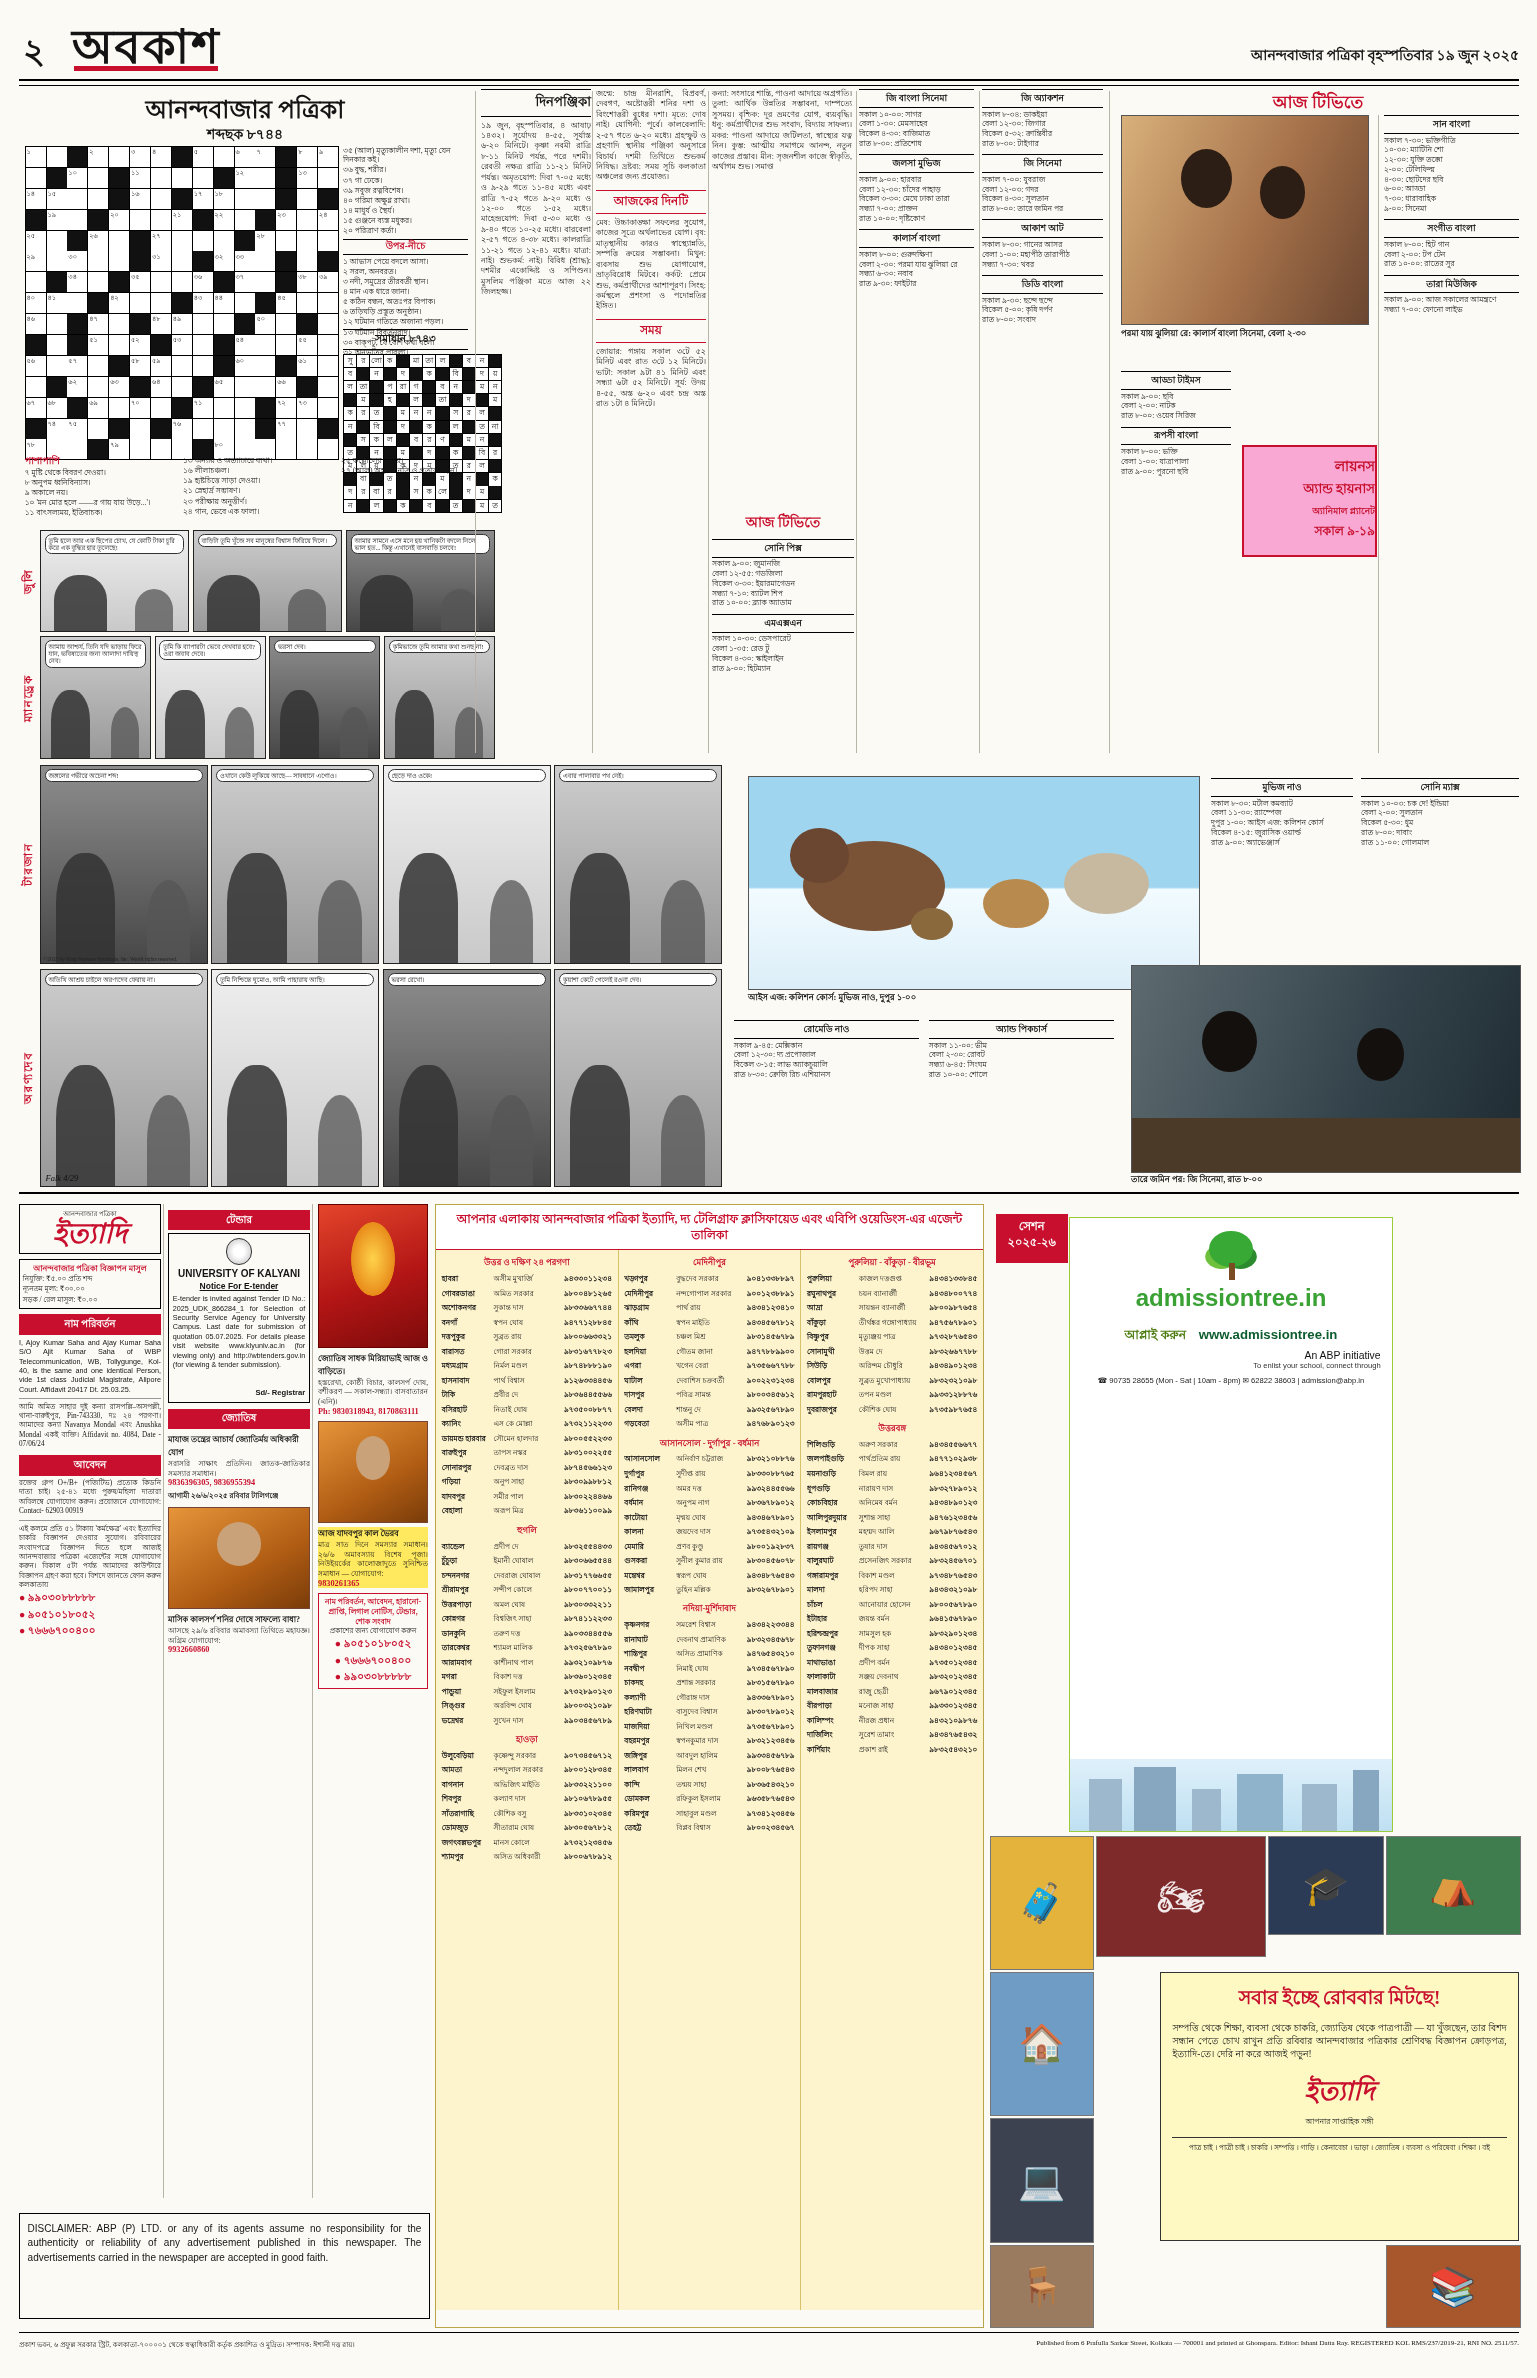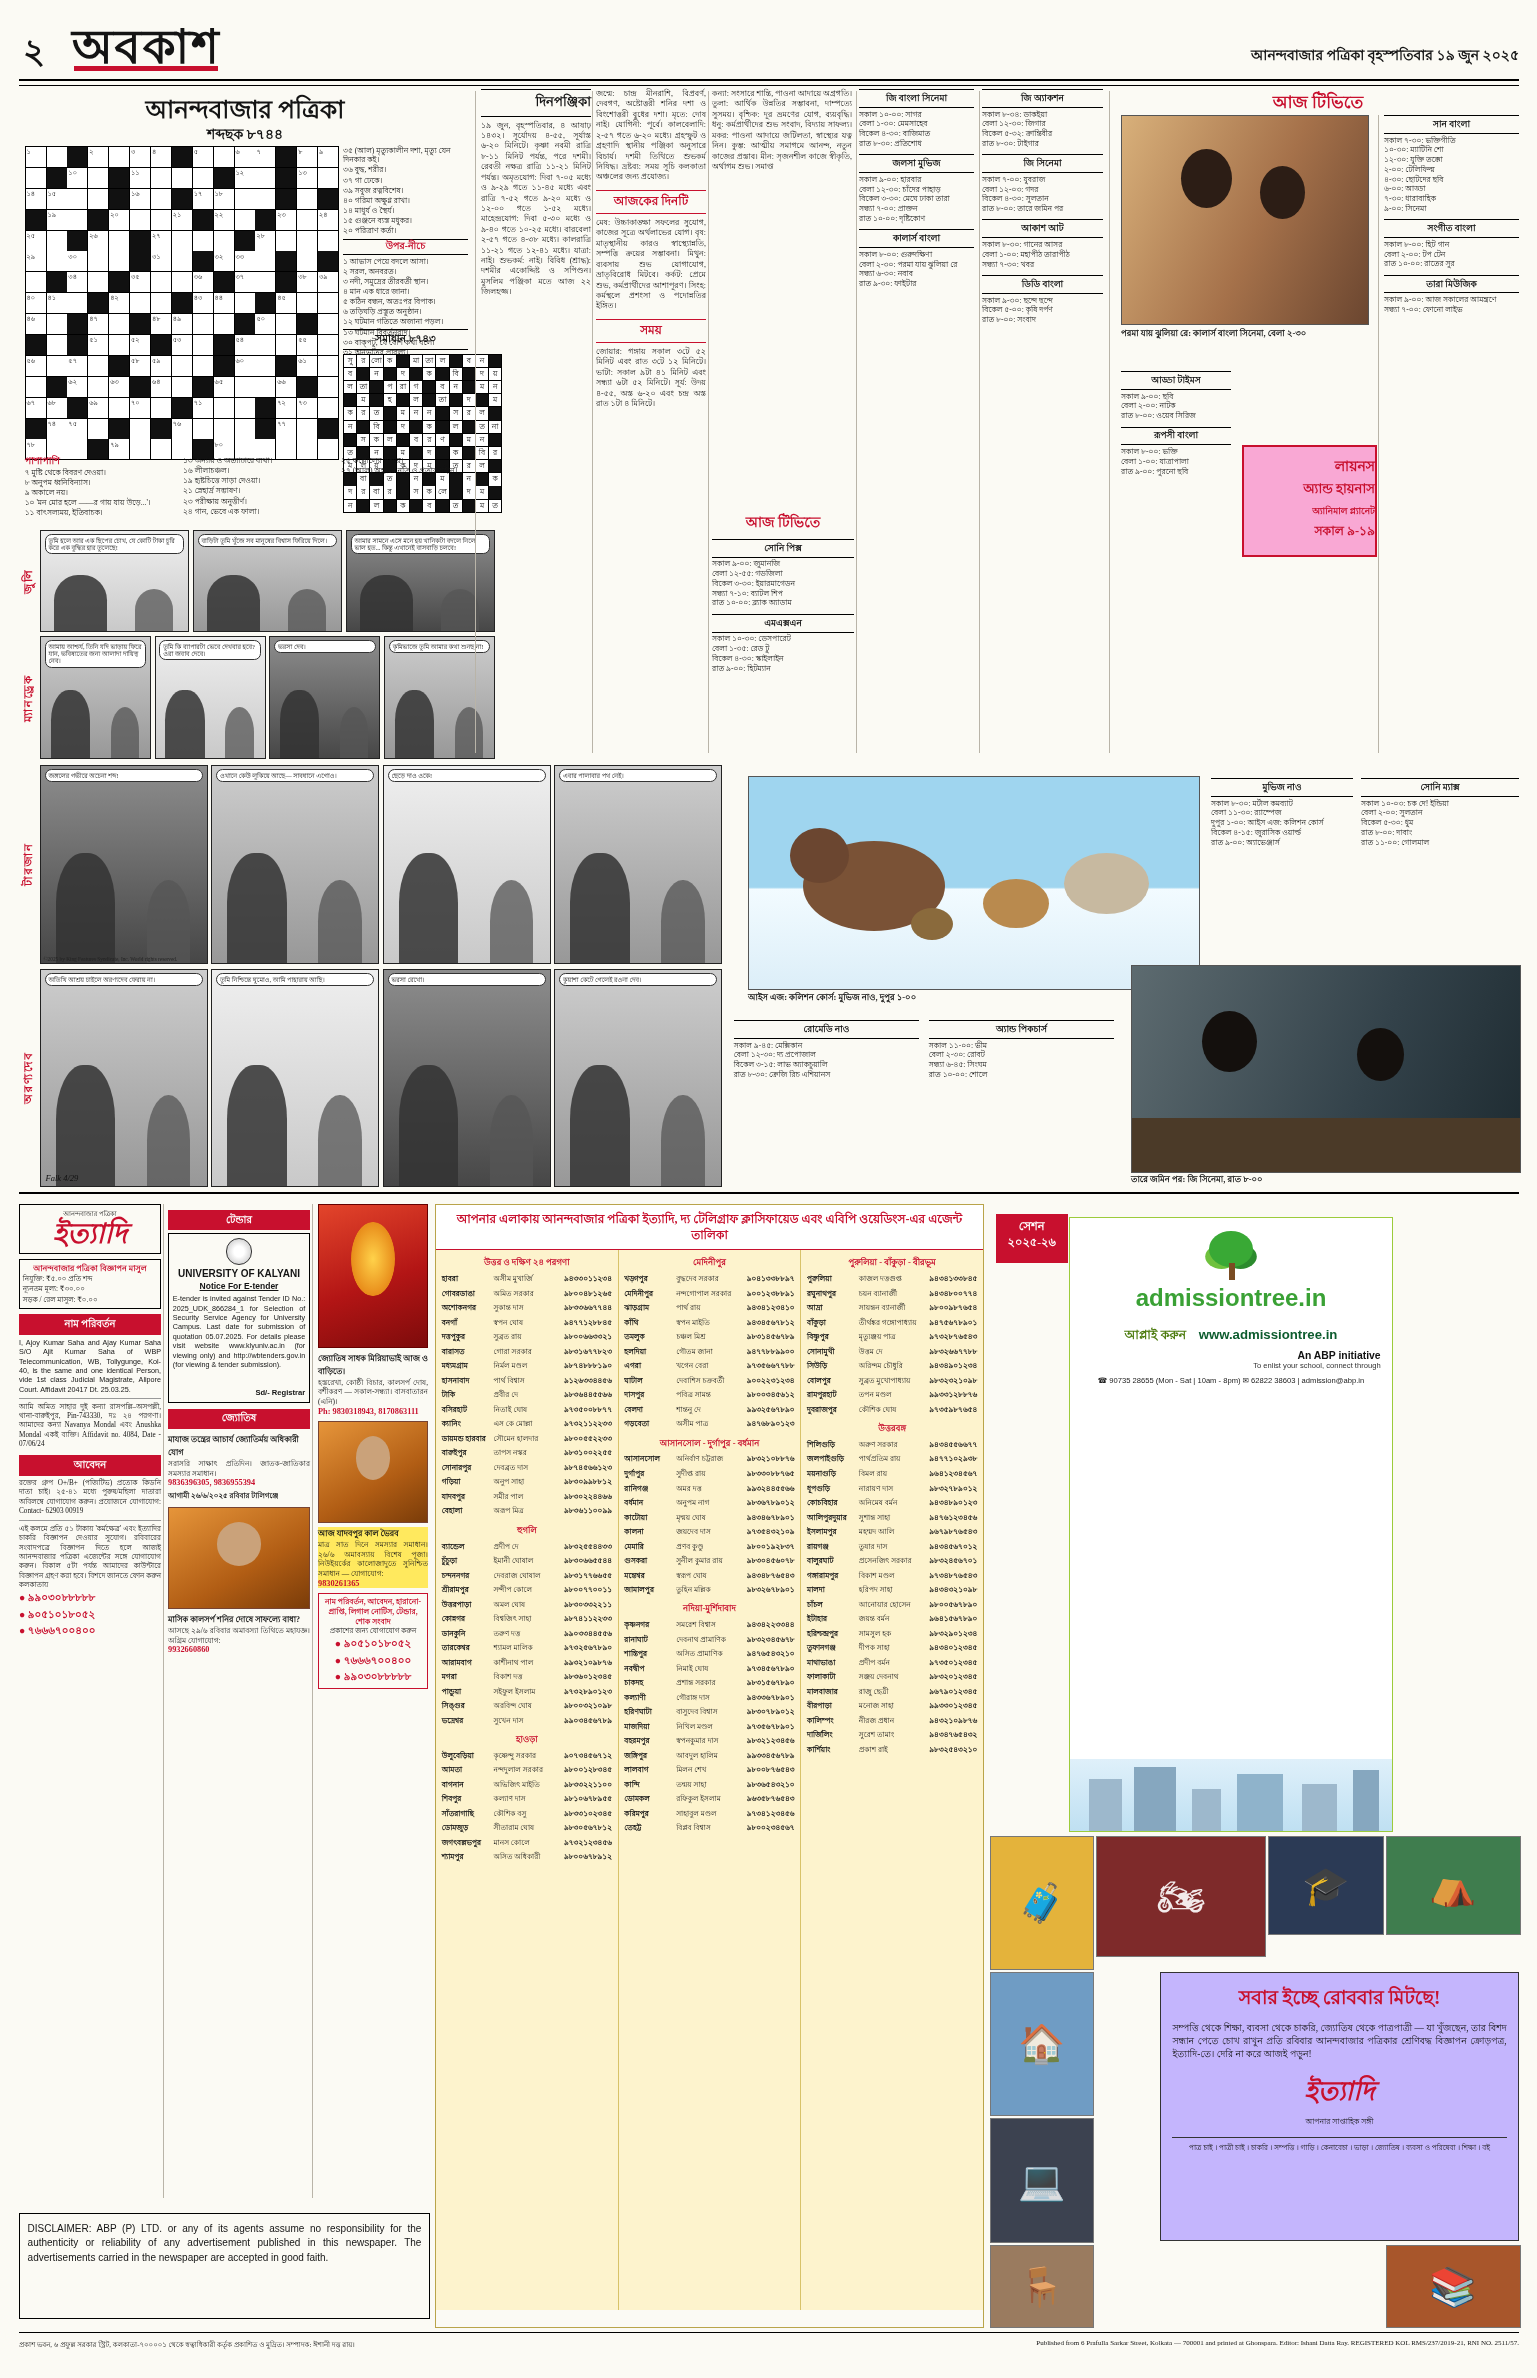--- a/index.html
+++ b/index.html
@@ -158,36 +158,36 @@
   .schoolbanner{margin:11.4px 9.5px 0;background:#0d5c2e;color:#fff;text-align:center;padding:11.4px 5.7px;border-radius:5.7px 5.7px 0 0}
   .schoolname{font-size:19px;font-weight:bold;line-height:1.25}
   .schoolboard{font-size:12.3px;margin-top:3.8px}
   .greenbody{margin:0 9.5px;background:linear-gradient(#57a33b,#7bc043);color:#fff;text-align:center;padding:17px 7.6px 13.2px;
              clip-path:polygon(0 0,100% 0,100% 82%,50% 100%,0 82%)}
   .status1{font-size:22px;font-weight:bold}
   .status2{font-size:22px;font-weight:bold;margin-top:3.8px}
   .applyrow{text-align:center;margin-top:13.2px}
   .applylbl{font-size:12.3px;font-weight:bold;color:#4d7c0f}
   .applyurl{font-size:13.2px;font-weight:bold;color:#0d5c2e}
-  .initiative{font-size:10.4px;font-weight:bold;text-align:right;padding:3.8px 11.4px 0;color:#111}
+  .initiative{font-size:10.4px;font-weight:normal;text-align:right;padding:3.8px 11.4px 0;color:#111}
   .tagline{font-size:7.6px;text-align:right;padding:0 11.4px;color:#333}
   .contactline{font-size:7.6px;text-align:center;color:#222;margin-top:5.7px}
   .cityscape{position:absolute;left:0;bottom:0;width:100%;height:72px;background:linear-gradient(#dff0fa,#bfe0f2);overflow:hidden}
   .bldg{position:absolute;bottom:0;background:#9db8cc}
   .tile{position:absolute;border:0.9px solid #777;display:flex;align-items:center;justify-content:center;
         font-size:38px;color:rgba(255,255,255,.9);overflow:hidden}
   .tp0{left:0;top:632px;width:102px;height:132px}
   .tp1{left:106px;top:632px;width:168px;height:119px}
   .tp2{left:278px;top:632px;width:114px;height:97px}
   .tp3{left:396px;top:632px;width:133px;height:97px}
   .tp4{left:0;top:768px;width:102px;height:142px}
   .tp5{left:0;top:914px;width:102px;height:123px}
   .tp6{left:0;top:1041px;width:102px;height:81px}
   .tp7{left:396px;top:1041px;width:133px;height:81px}
-  #promo2{position:absolute;left:170px;top:768px;width:359px;height:269px;background:#c4b5fd;border:1.4px solid #333;padding:9.5px 11.4px;box-sizing:border-box}
+  #promo2{position:absolute;left:170px;top:768px;width:359px;height:269px;background:#fef9c3;border:1.4px solid #333;padding:9.5px 11.4px;box-sizing:border-box}
   #promo2 .t{color:#c8102e;font-size:19px;font-weight:bold;text-align:center}
   #promo2 .b{font-size:9.3px;line-height:1.4;text-align:justify;margin-top:7.6px}
   #promo2 .lg{color:#c8102e;font-size:26.5px;font-weight:bold;font-style:italic;text-align:center;margin-top:9.5px}
   #promo2 .ls{font-size:7.6px;text-align:center}
   #promo2 .cats{font-size:7.2px;text-align:center;border-top:0.9px solid #333;margin-top:9.5px;padding-top:3.8px}
 
   
   #disclaimer{left:19px;top:2213px;width:411px;height:106px;border:1.4px solid #000;padding:7.6px;box-sizing:border-box;
               font-family:"Liberation Sans","DejaVu Sans",sans-serif;font-size:10px;line-height:1.45;text-align:justify}
   .hr-foot{left:19px;top:2332px;width:1500px;border-top:1.4px solid #000}

